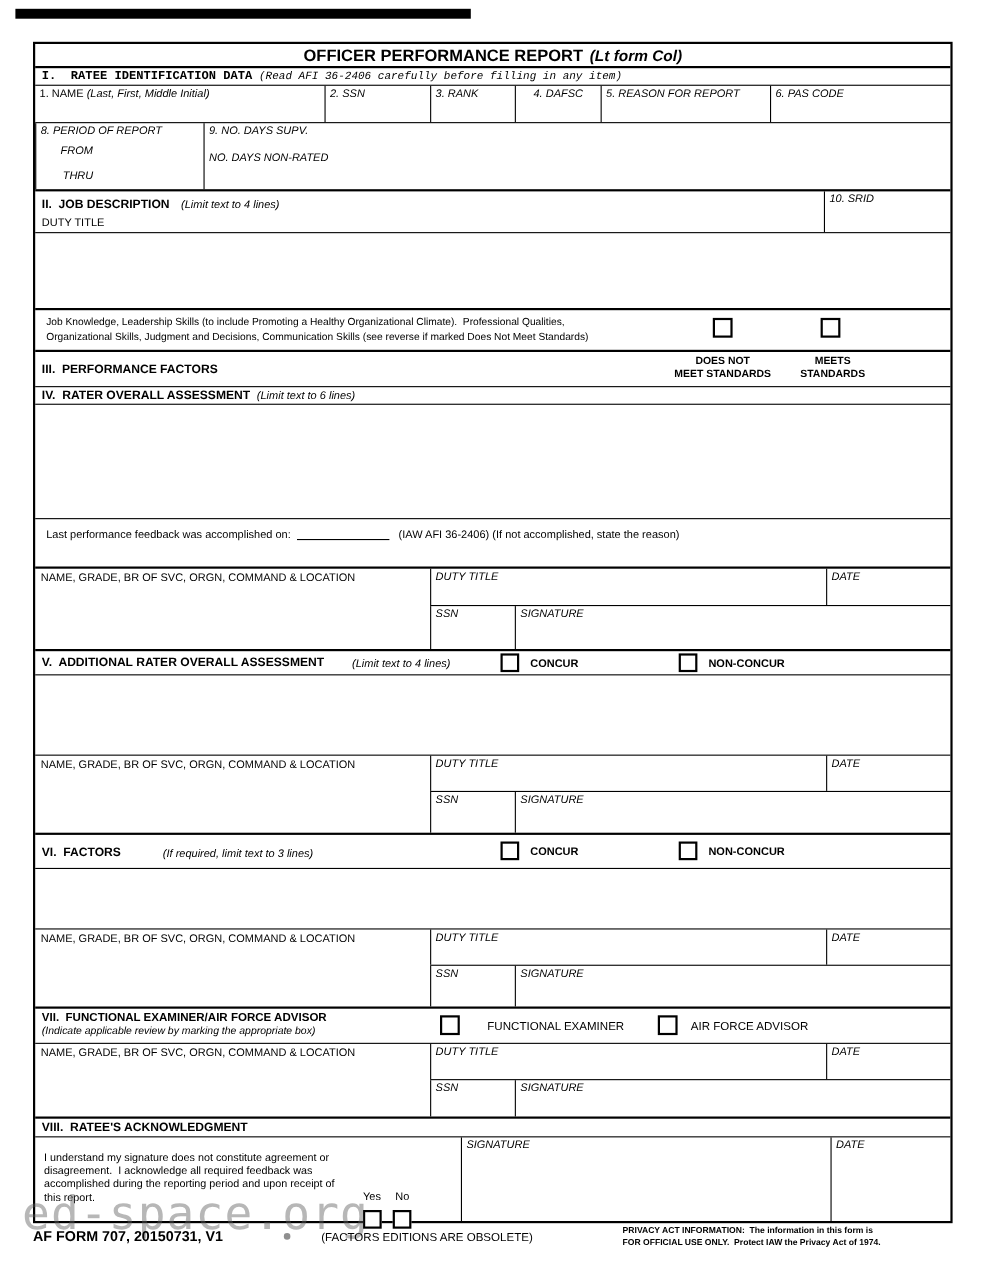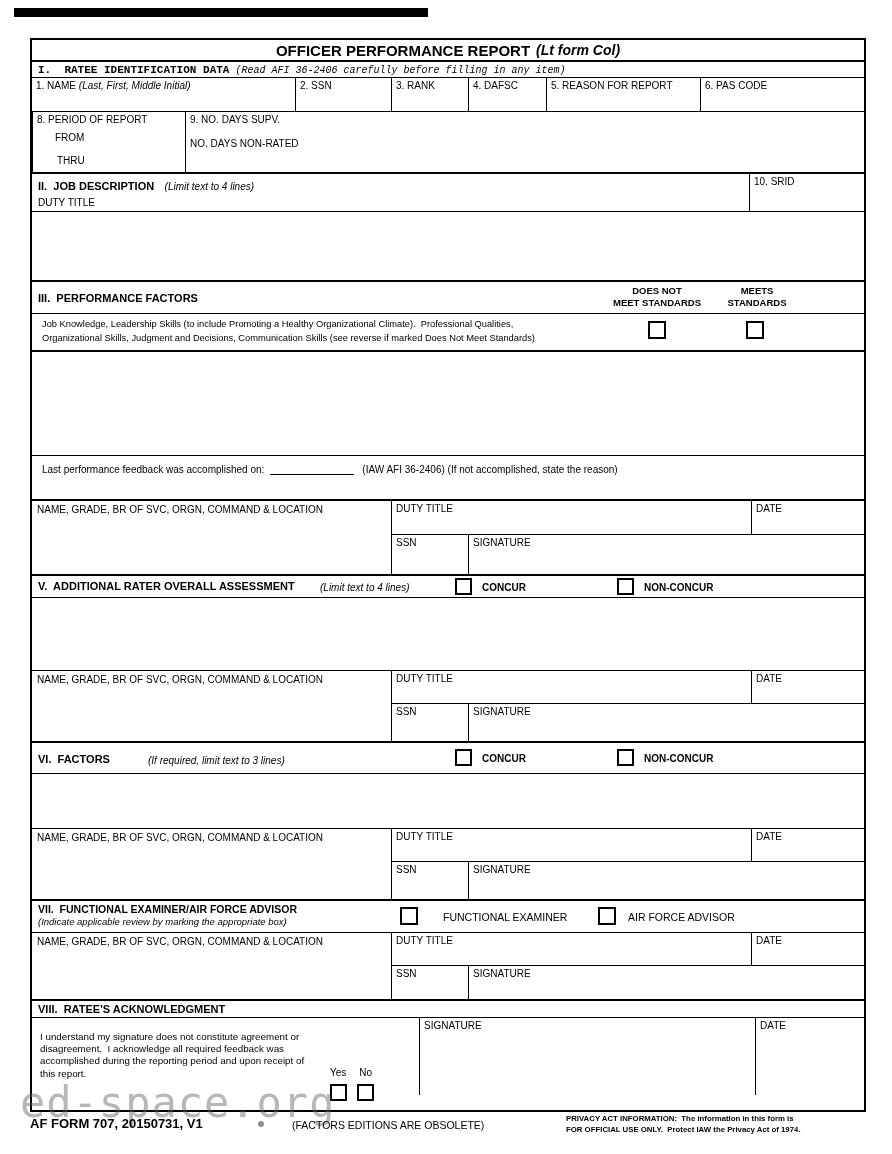--- a/index.html
+++ b/index.html
@@ -12,21 +12,21 @@
   .pre { white-space:pre-wrap; }
   .artifact-bar { position:absolute; left:14px; top:8px; width:414px; height:9px; background:#000; }
 
   .form { position:absolute; left:30px; top:38px; width:836px; height:1074px;
           border:2px solid #000; background:#fff; }
 
   .row { position:relative; width:100%; border-bottom:1px solid #000; }
   .row.thick { border-bottom-width:2px; }
   .flex { display:flex; }
   .cell { position:relative; padding:2px 4px; font-size:10px; }
-  .bl { border-left:1px solid #000; }
+  .bl { border-left:1px solid #000;font-style:italic; }
 
   .title-row { height:22px; display:flex; align-items:center; justify-content:center; gap:6px; }
   .title-main { font-size:15px; font-weight:bold; }
   .title-note { font-size:14px; font-weight:bold; font-style:italic; }
 
   .sec-head { padding:2px 0 0 6px; font-size:11px; font-weight:bold; }
   .sec-note { font-size:10px; font-weight:normal; font-style:italic; margin-left:6px; }
 
   .lab { font-size:10px; }
 
@@ -78,21 +78,21 @@
       <div class="cell" style="width:263px;">
         <span class="lab">1. NAME</span>
         <span class="lab" style="font-style:italic;">(Last, First, Middle Initial)</span>
       </div>
       <div class="cell bl" style="width:96px;">
         <span class="lab">2. SSN</span>
       </div>
       <div class="cell bl" style="width:77px;">
         <span class="lab">3. RANK</span>
       </div>
-      <div class="cell bl" style="width:78px;">
+      <div class="cell bl" style="width:78px;text-align:center;">
         <span class="lab">4. DAFSC</span>
       </div>
       <div class="cell bl" style="width:154px;">
         <span class="lab">5. REASON FOR REPORT</span>
       </div>
       <div class="cell bl" style="flex:1;">
         <span class="lab">6. PAS CODE</span>
       </div>
     </div>
 
@@ -116,41 +116,44 @@
         </div>
         <div class="lab" style="margin-top:3px;">DUTY TITLE</div>
       </div>
       <div class="cell bl" style="width:115px;">
         <span class="lab">10. SRID</span>
       </div>
     </div>
 
     <div class="row thick" style="height:70px;"></div>
 
+    <div class="row thick" style="height:38px;">
+      <div style="width:600px; padding:4px 0 0 10px; font-size:9.3px; line-height:1.5;">
+        <div class="pre">Job Knowledge, Leadership Skills (to include Promoting a Healthy Organizational Climate).  Professional Qualities,</div>
+        <div class="pre">Organizational Skills, Judgment and Decisions, Communication Skills (see reverse if marked Does Not Meet Standards)</div>
+      </div>
+      <span class="cb abs" style="left:616px; top:7px;"></span>
+      <span class="cb abs" style="left:714px; top:7px;"></span>
+    </div>
+
     <div class="row" style="height:32px;">
       <span style="position:absolute; left:6px; top:10px; font-size:11px; font-weight:bold;" class="pre">III.  PERFORMANCE FACTORS</span>
       <div class="colhead abs" style="left:555px; top:3px; width:140px;">
         <div>DOES NOT</div>
         <div>MEET STANDARDS</div>
       </div>
       <div class="colhead abs" style="left:665px; top:3px; width:120px;">
         <div>MEETS</div>
         <div>STANDARDS</div>
       </div>
     </div>
 
-    <div class="row thick" style="height:38px;">
-      <div style="width:600px; padding:4px 0 0 10px; font-size:9.3px; line-height:1.5;">
-        <div class="pre">Job Knowledge, Leadership Skills (to include Promoting a Healthy Organizational Climate).  Professional Qualities,</div>
-        <div class="pre">Organizational Skills, Judgment and Decisions, Communication Skills (see reverse if marked Does Not Meet Standards)</div>
-      </div>
-      <span class="cb abs" style="left:616px; top:7px;"></span>
-      <span class="cb abs" style="left:714px; top:7px;"></span>
-    </div>
-
+    <div class="row sec-head" style="height:16px;">
+      <span class="pre">IV.  RATER OVERALL ASSESSMENT</span><span class="sec-note">(Limit text to 6 lines)</span>
+    </div>
 
     <div class="row" style="height:104px;"></div>
 
     <div class="row thick" style="height:45px; padding:7px 0 0 10px; font-size:10px;">
       <span>Last performance feedback was accomplished on:</span><span class="blank-line"></span><span>(IAW AFI 36-2406) (If not accomplished, state the reason)</span>
     </div>
 
     <div class="row thick flex" style="height:75px;">
       <div class="sig-left">
         <span>NAME, GRADE, BR OF SVC, ORGN, COMMAND &amp; LOCATION</span>

